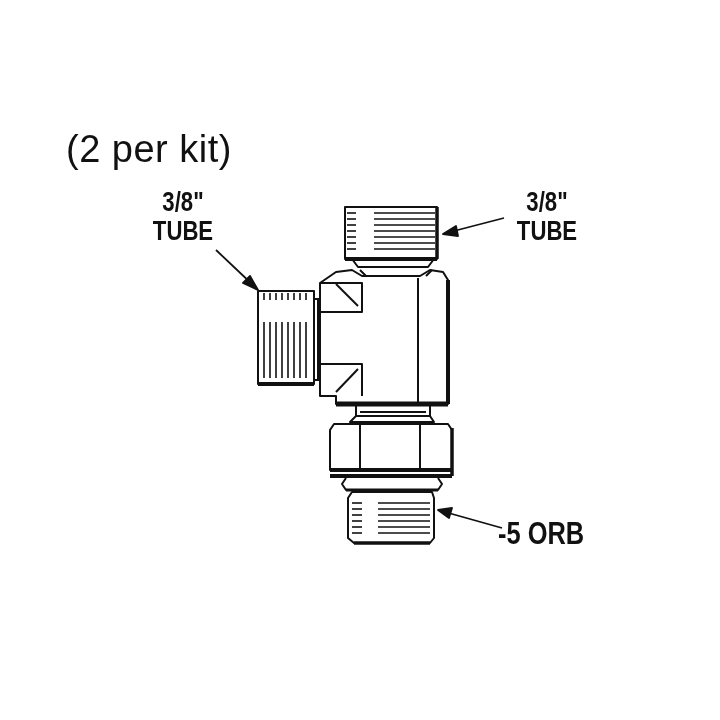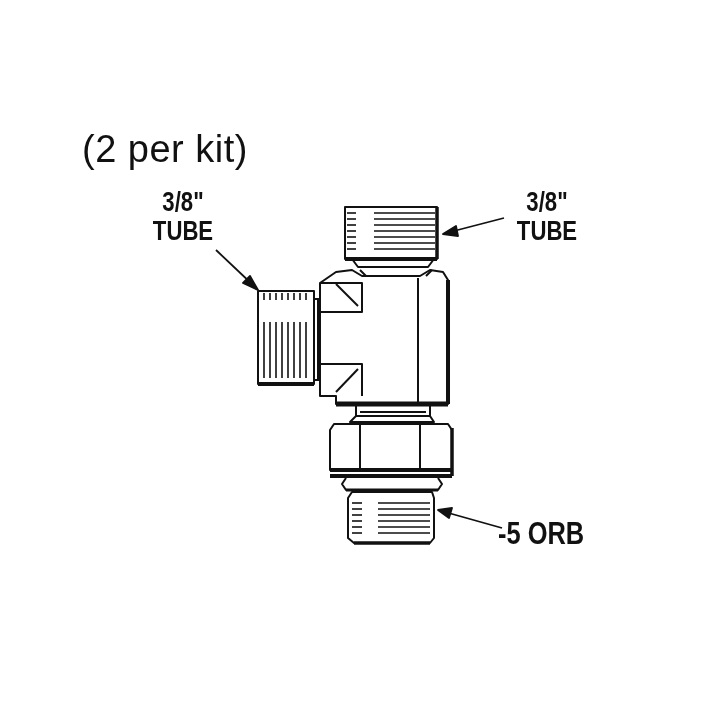--- a/index.html
+++ b/index.html
@@ -1,19 +1,19 @@
 <!DOCTYPE html>
 <html><head>
   <meta charset="utf-8">
   <style>
     html, body { margin: 0; padding: 0; background: #ffffff; }
     body { width: 720px; height: 720px; position: relative; overflow: hidden; }
     #stage { position: absolute; left: 0; top: 0; width: 720px; height: 720px; }
     .kit-note {
-      position: absolute; left: 82px; top: 128px;
+      position: absolute; left: 66px; top: 128px;
       font-family: "Liberation Sans", sans-serif;
       font-size: 38px; color: #111; letter-spacing: 0.5px;
     }
     .callout {
       position: absolute;
       font-family: "Liberation Sans", sans-serif;
       font-weight: bold; color: #111;
       font-size: 27px; line-height: 29px; text-align: center;
       transform: scaleX(0.82); transform-origin: center top;
     }

